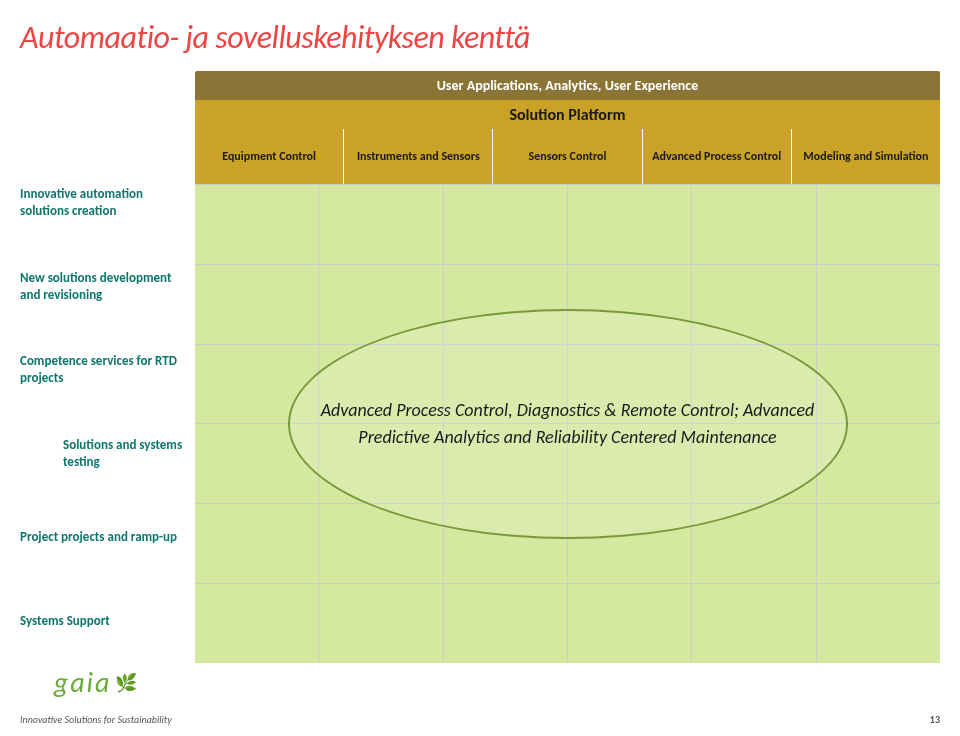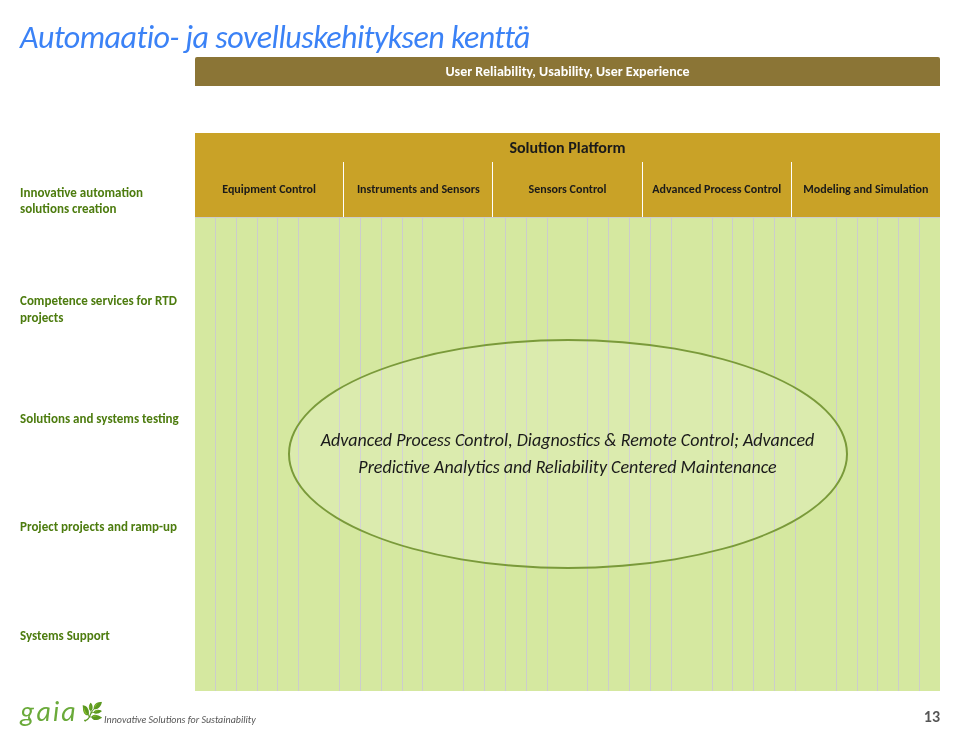--- a/index.html
+++ b/index.html
@@ -16,42 +16,43 @@
       width: 960px;
       height: 736px;
       padding: 18px 20px 10px 20px;
       display: flex;
       flex-direction: column;
     }
 
     .main-title {
       font-size: 32px;
       font-weight: 400;
-      color: #3b82f6;
+      color: #ef4444;
       font-style: italic;
+      margin-bottom: 14px;
       letter-spacing: -0.5px;
     }
 
     .content-area {
       display: flex;
       flex: 1;
       gap: 0;
     }
 
     
     .row-labels {
       width: 175px;
       display: flex;
       flex-direction: column;
       padding-top: 90px; 
     }
 
     .row-label {
       font-size: 13px;
-      color: #4d7c0f;
+      color: #0f766e;
       font-weight: 600;
       padding: 4px 8px 4px 0;
       line-height: 1.3;
       display: flex;
       align-items: center;
     }
 
     
     .grid-area {
       flex: 1;
@@ -70,21 +71,20 @@
       border-radius: 2px 2px 0 0;
     }
 
     .solution-platform-banner {
       background-color: #C9A227;
       color: #1a1a1a;
       text-align: center;
       font-size: 16px;
       font-weight: 700;
       padding: 5px 10px;
-      margin-top: 47px;
     }
 
     
     .col-headers {
       display: flex;
       background: transparent;
     }
 
     .col-header {
       flex: 1;
@@ -100,21 +100,21 @@
       display: flex;
       align-items: center;
       justify-content: center;
     }
     .col-header:last-child { border-right: none; }
 
     
     .grid-rows {
       flex: 1;
       display: flex;
-      flex-direction: row;
+      flex-direction: column;
       position: relative;
     }
 
     .grid-row {
       display: flex;
       flex: 1;
       border-top: 1px solid #ccc;
     }
 
     .grid-cell {
@@ -158,21 +158,22 @@
     
     .bottom-area {
       display: flex;
       align-items: flex-end;
       justify-content: space-between;
       padding-top: 6px;
     }
 
     .logo-area {
       display: flex;
-      align-items: flex-end;
+      flex-direction: column;
+      align-items: center;
     }
 
     .logo-gaia {
       font-size: 28px;
       font-style: italic;
       color: #6aaa3a;
       font-weight: 300;
       letter-spacing: 2px;
       line-height: 1;
     }
@@ -185,21 +186,21 @@
 
     .logo-tagline {
       font-size: 10px;
       font-style: italic;
       color: #555;
       margin-top: 16px;
       line-height: 1.3;
     }
 
     .page-number {
-      font-size: 16px;
+      font-size: 10px;
       color: #555;
       font-weight: 600;
     }
 
     
     .row-labels-inner {
       display: flex;
       flex-direction: column;
       height: 100%;
     }
@@ -209,30 +210,31 @@
 
 <div class="page">
   <div class="main-title">Automaatio- ja sovelluskehityksen kenttä</div>
 
   <div class="content-area">
 
     <div class="row-labels">
       <div class="row-labels-inner" id="row-labels-inner">
 
       <div class="row-label" style="flex: 1 1 0%;">Innovative automation solutions creation</div>
+          <div class="row-label" style="flex: 1 1 0%;">New solutions development and revisioning</div>
           <div class="row-label" style="flex: 1 1 0%;">Competence services for RTD projects</div>
-          <div class="row-label" style="flex: 1 1 0%;">Solutions and systems testing</div>
+          <div class="row-label" style="flex: 1 1 0%; margin-left: 43px;">Solutions and systems testing</div>
           <div class="row-label" style="flex: 1 1 0%;">Project projects and ramp-up</div>
           <div class="row-label" style="flex: 1 1 0%;">Systems Support</div>
         </div>
     </div>
 
     <div class="grid-area">
 
-      <div class="top-banner">User Reliability, Usability, User Experience</div>
+      <div class="top-banner">User Applications, Analytics, User Experience</div>
       <div class="solution-platform-banner">Solution Platform</div>
 
       <div class="col-headers" id="col-headers">
 
       <div class="col-header">Equipment Control</div>
           <div class="col-header">Instruments and Sensors</div>
           <div class="col-header">Sensors Control</div>
           <div class="col-header">Advanced Process Control</div>
           <div class="col-header">Modeling and Simulation</div>
         </div>

